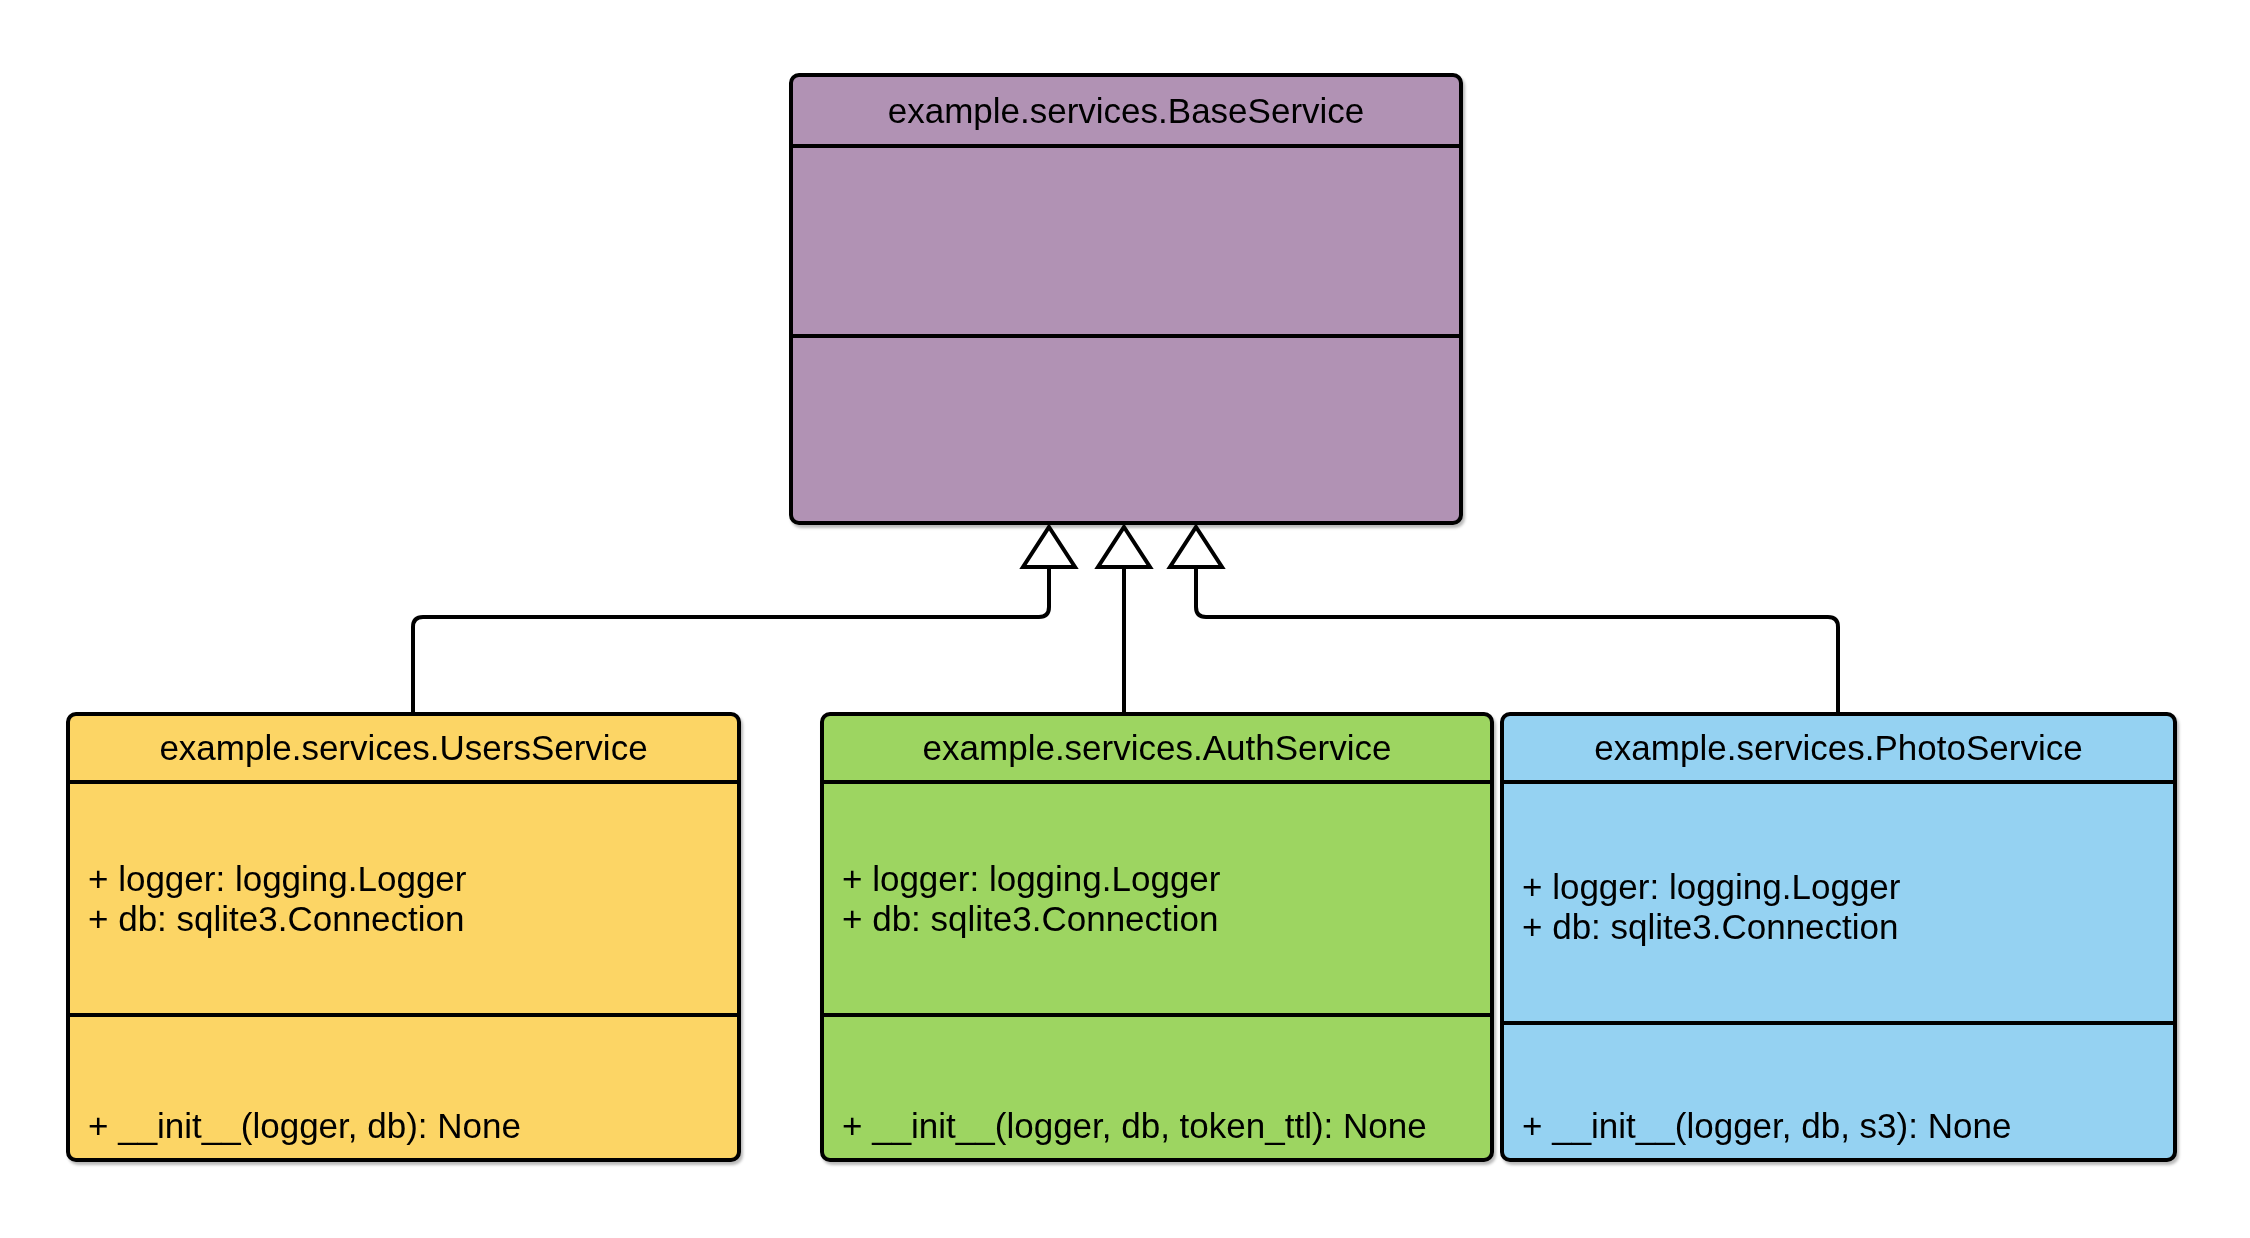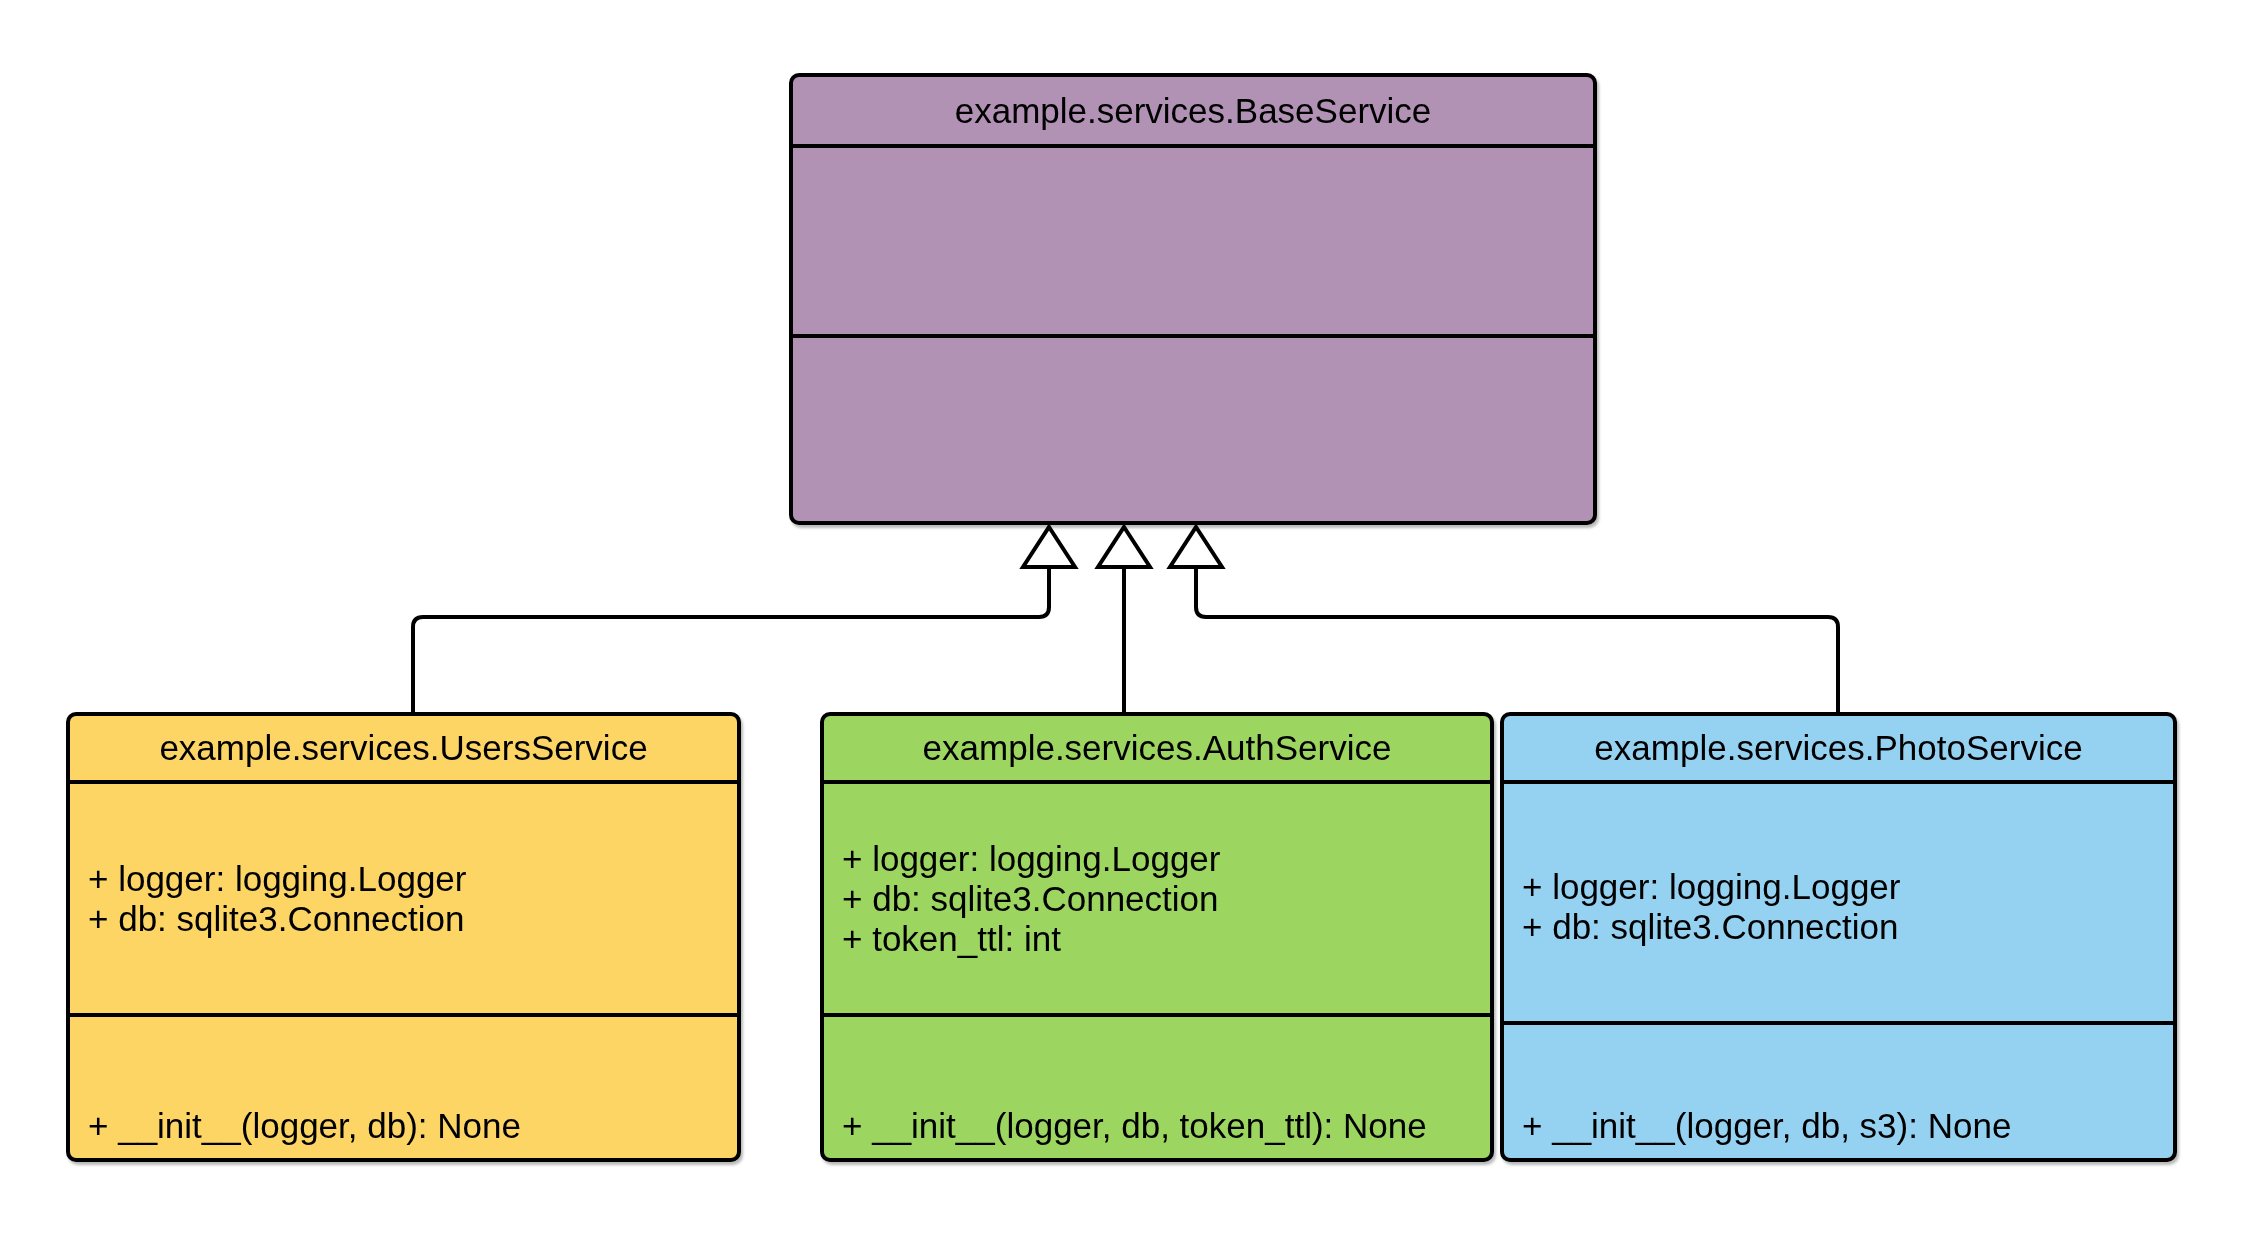--- a/index.html
+++ b/index.html
@@ -39,21 +39,21 @@
 
   .class-box {
     position: absolute;
     border: 4px solid #000000;
     border-radius: 10px;
     box-shadow: 2px 3px 3px rgba(0,0,0,0.28);
     display: flex;
     flex-direction: column;
     overflow: hidden;
   }
-  .class-box.base  { left: 789px;  top: 73px;  width: 808px; height: 452px; }
+  .class-box.base  { left: 789px;  top: 73px;  width: 674px; height: 452px; }
   .class-box.users { left: 66px;   top: 712px; width: 675px; height: 450px; }
   .class-box.auth  { left: 820px;  top: 712px; width: 674px; height: 450px; }
   .class-box.photo { left: 1500px; top: 712px; width: 677px; height: 450px; }
 
   .compartment.title {
     flex: 0 0 auto;
     display: flex;
     align-items: center;
     justify-content: center;
     border-bottom: 4px solid #000000;
@@ -125,21 +125,20 @@
     <div class="compartment methods">
         <div class="member-line">+ __init__(logger, db): None</div>
       </div>
   </div>
 
   <div class="class-box auth" style="background: rgb(157, 213, 97);">
     <div class="compartment title">example.services.AuthService</div>
     <div class="compartment attrs">
         <div class="member-line">+ logger: logging.Logger</div>
         <div class="member-line">+ db: sqlite3.Connection</div>
-        <div class="member-line">+ token_ttl: int</div>
       </div>
     <div class="compartment methods">
         <div class="member-line">+ __init__(logger, db, token_ttl): None</div>
       </div>
   </div>
 
   <div class="class-box photo" style="background: rgb(149, 210, 242); gap: 8px;">
     <div class="compartment title">example.services.PhotoService</div>
     <div class="compartment attrs">
         <div class="member-line">+ logger: logging.Logger</div>

